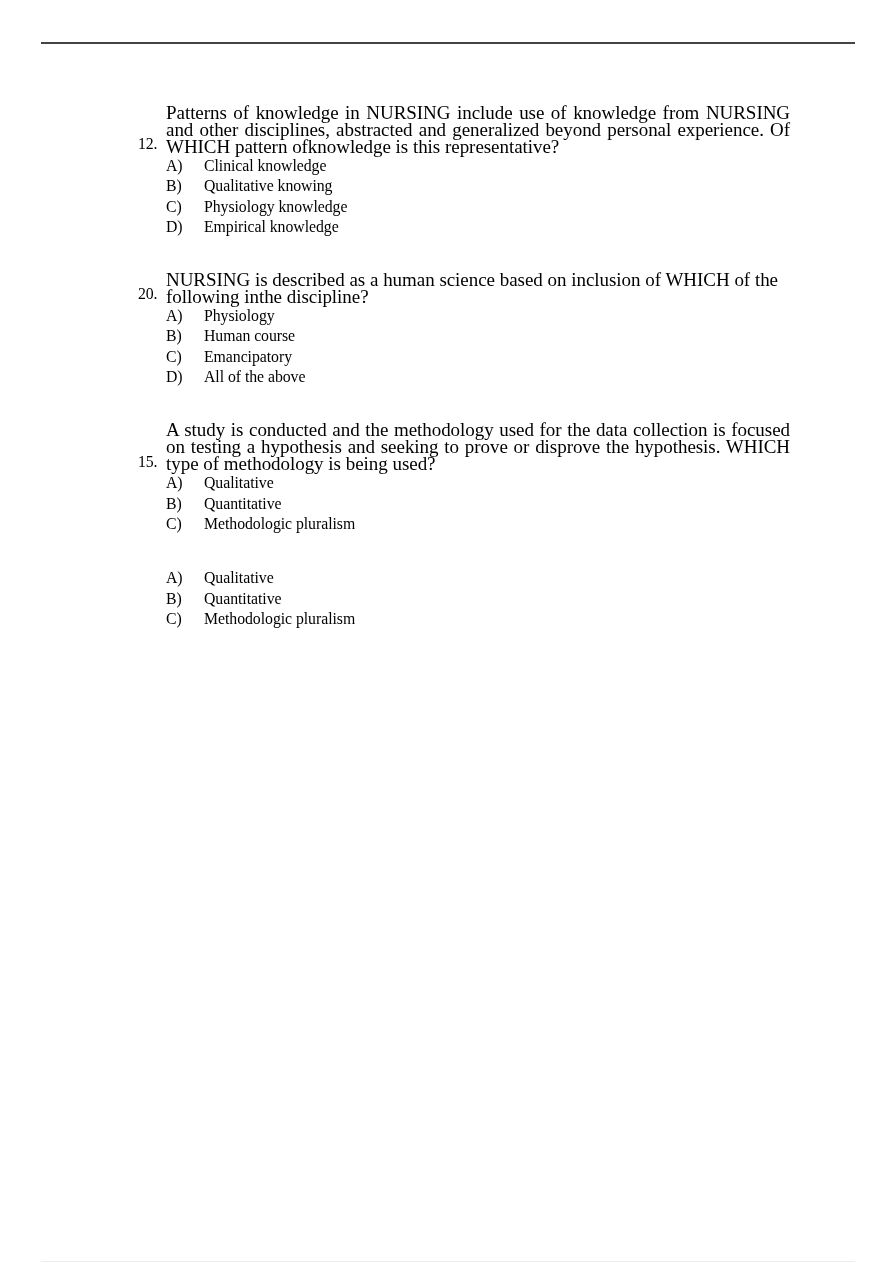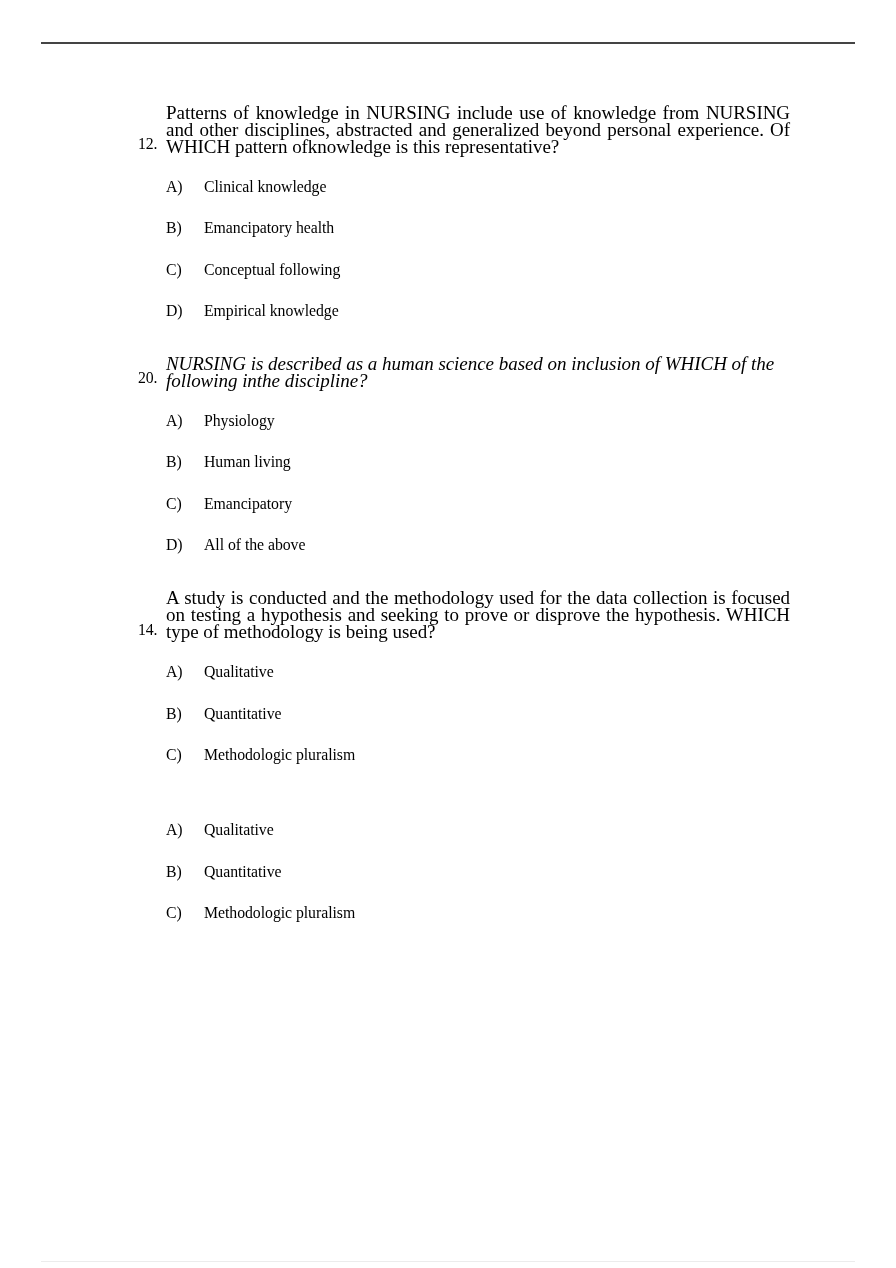--- a/index.html
+++ b/index.html
@@ -73,21 +73,20 @@
     flex: 1 1 auto;
     font-size: 19px;
     line-height: 17px;
     text-align: justify;
     text-justify: inter-word;
     letter-spacing: -0.05px;
     word-spacing: 0.1px;
   }
   .q-text.nojust {
     text-align: left;
-    font-style: italic;
   }
 
   .options {
     margin-top: 1px;
     padding-left: 28px;
   }
 
   .option-row {
     display: flex;
     align-items: baseline;
@@ -96,21 +95,20 @@
     letter-spacing: -0.05px;
   }
 
   .opt-letter {
     width: 38px;
     flex: 0 0 38px;
   }
 
   .opt-text {
     flex: 1 1 auto;
-    margin-top: 21px;
   }
 </style>
 </head>
 <body>
 
 <div class="page">
 
   <div class="rule-top"></div>
 
   <div class="content">
@@ -120,61 +118,61 @@
         <div class="q-number">12.</div>
         <div class="q-text">Patterns of knowledge in NURSING include use of knowledge from NURSING and other disciplines, abstracted and generalized beyond personal experience. Of WHICH pattern ofknowledge is this representative?</div>
       </div>
       <div class="options">
         <div class="option-row">
           <span class="opt-letter">A)</span>
           <span class="opt-text">Clinical knowledge</span>
         </div>
         <div class="option-row">
           <span class="opt-letter">B)</span>
-          <span class="opt-text">Emancipatory health</span>
-        </div>
-        <div class="option-row">
-          <span class="opt-letter">C)</span>
-          <span class="opt-text">Conceptual following</span>
+          <span class="opt-text">Qualitative knowing</span>
+        </div>
+        <div class="option-row">
+          <span class="opt-letter">C)</span>
+          <span class="opt-text">Physiology knowledge</span>
         </div>
         <div class="option-row">
           <span class="opt-letter">D)</span>
           <span class="opt-text">Empirical knowledge</span>
         </div>
       </div>
     </div>
 
     <div class="question-block">
       <div class="question-row">
         <div class="q-number">20.</div>
         <div class="q-text nojust">NURSING is described as a human science based on inclusion of WHICH of the following inthe discipline?</div>
       </div>
       <div class="options">
         <div class="option-row">
           <span class="opt-letter">A)</span>
           <span class="opt-text">Physiology</span>
         </div>
         <div class="option-row">
           <span class="opt-letter">B)</span>
-          <span class="opt-text">Human living</span>
+          <span class="opt-text">Human course</span>
         </div>
         <div class="option-row">
           <span class="opt-letter">C)</span>
           <span class="opt-text">Emancipatory</span>
         </div>
         <div class="option-row">
           <span class="opt-letter">D)</span>
           <span class="opt-text">All of the above</span>
         </div>
       </div>
     </div>
 
     <div class="question-block">
       <div class="question-row">
-        <div class="q-number">14.</div>
+        <div class="q-number">15.</div>
         <div class="q-text">A study is conducted and the methodology used for the data collection is focused on testing a hypothesis and seeking to prove or disprove the hypothesis. WHICH type of methodology is being used?</div>
       </div>
       <div class="options">
         <div class="option-row">
           <span class="opt-letter">A)</span>
           <span class="opt-text">Qualitative</span>
         </div>
         <div class="option-row">
           <span class="opt-letter">B)</span>
           <span class="opt-text">Quantitative</span>

